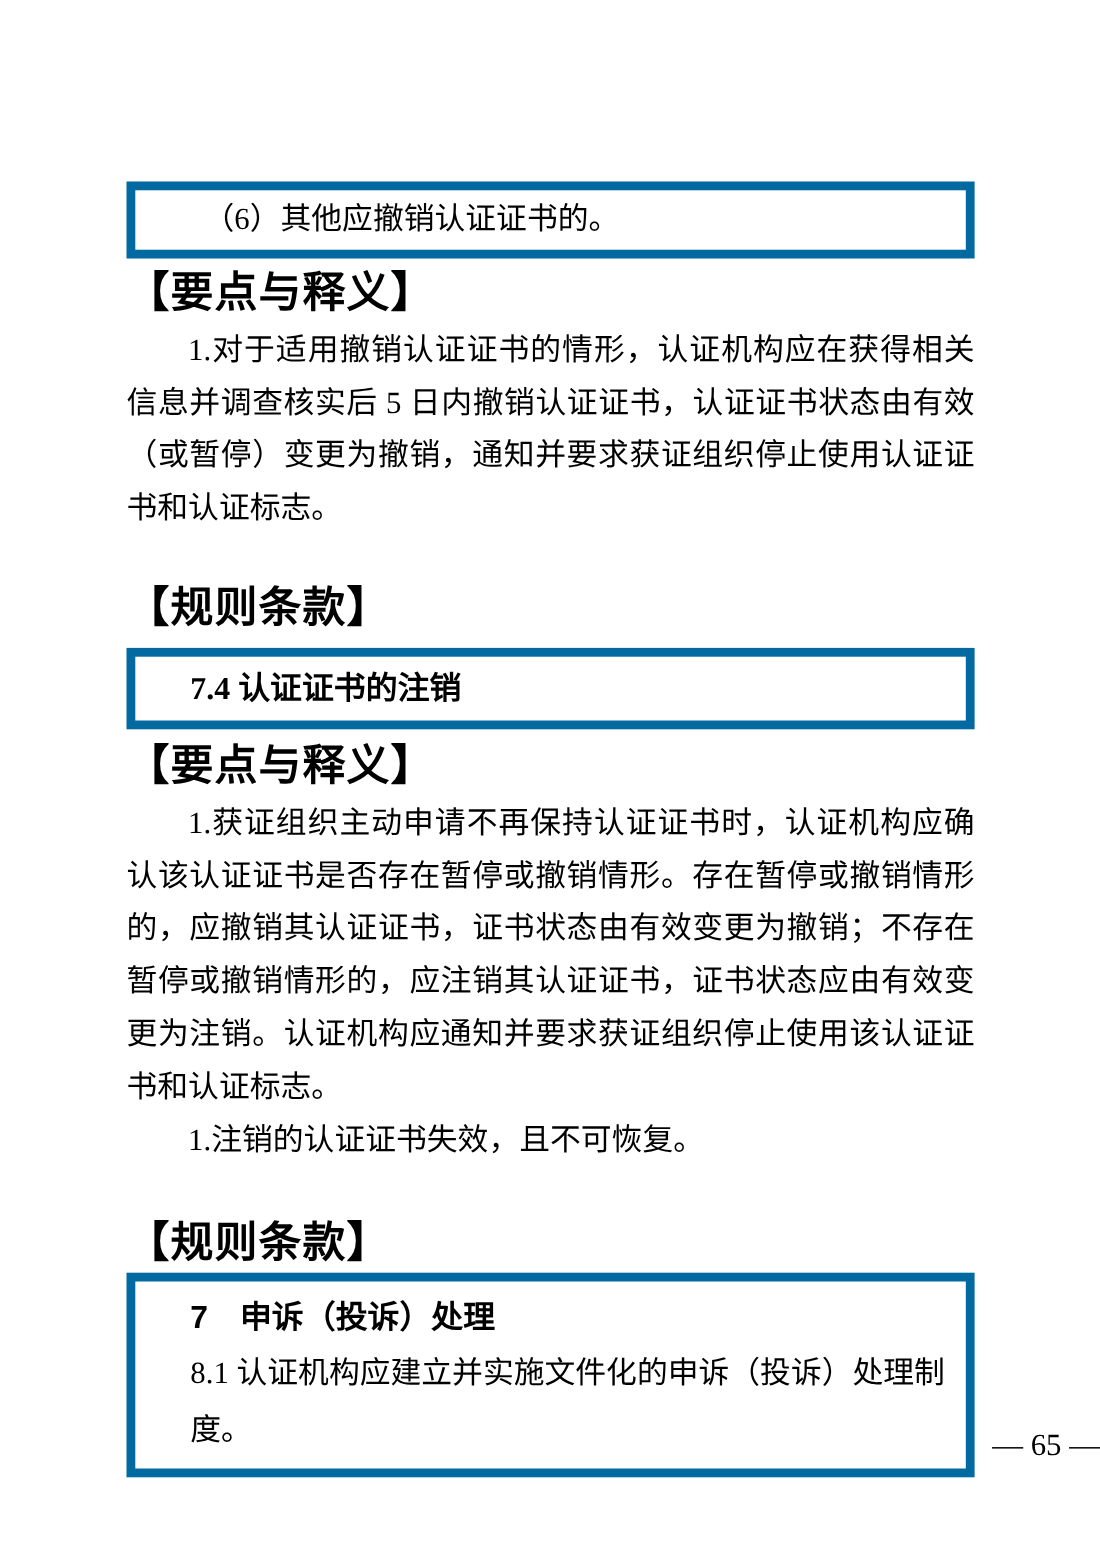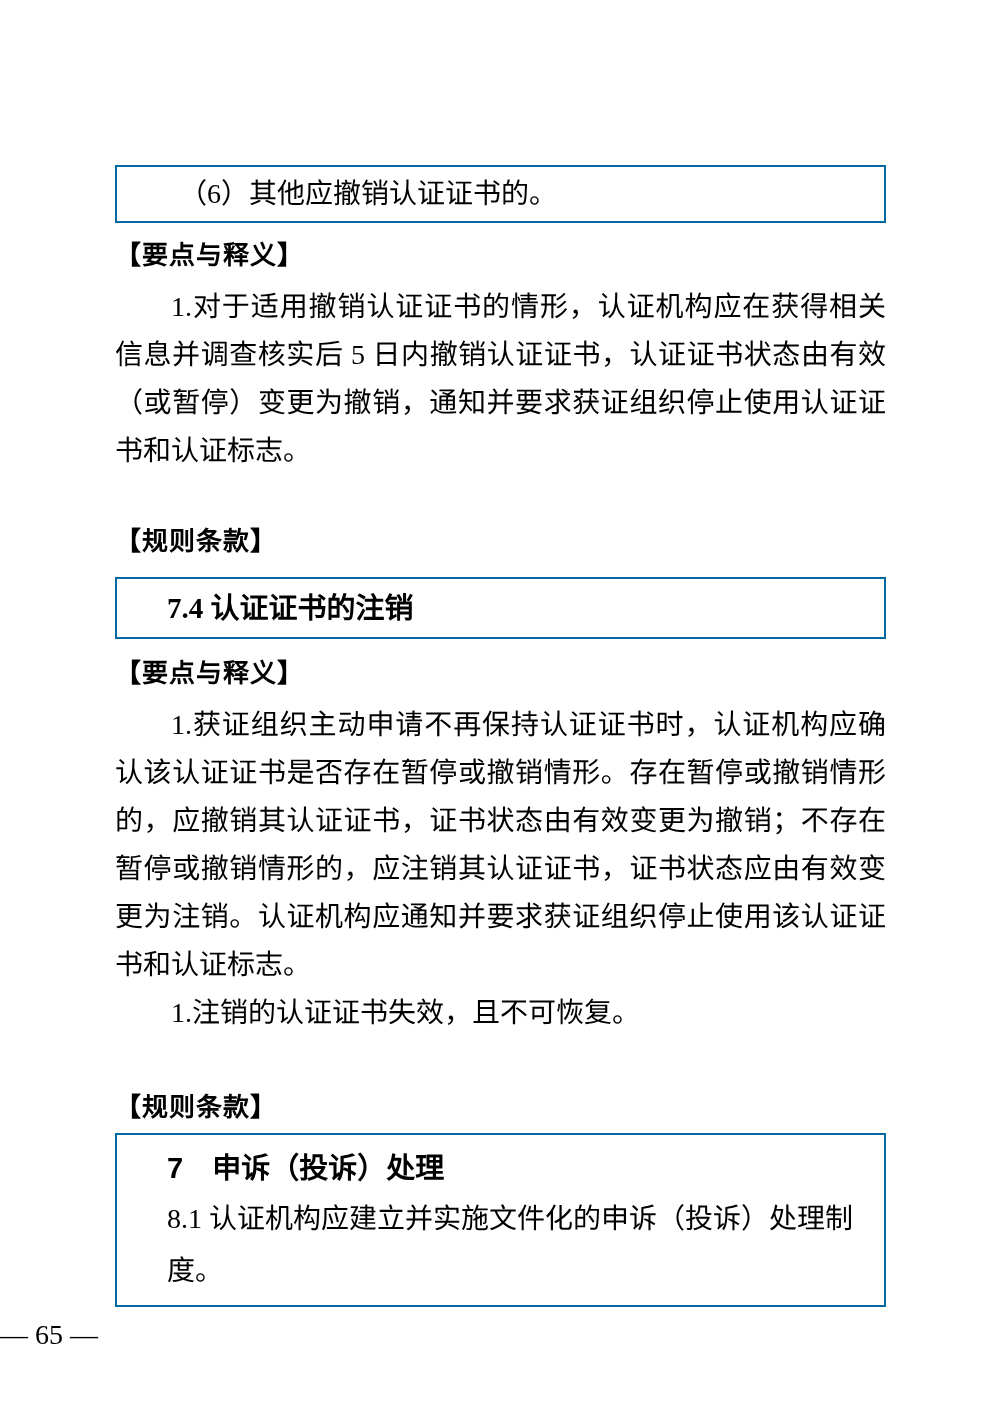--- a/index.html
+++ b/index.html
@@ -20,36 +20,36 @@
     width: 1000px;
     height: 1414px;
   }
   .content {
     position: absolute;
     left: 115px;
     top: 0;
     width: 771px;
   }
   .rule-box {
-    border: 2px solid #0369a1;
+    border: 8px solid #0369a1;
     box-sizing: border-box;
     padding: 6px 6px;
   }
   .box1 {
     margin-top: 165px;
   }
   .box1 .box-line {
     font-size: 28px;
     line-height: 42px;
     text-indent: 2em;
   }
   .section-heading {
     font-family: "Liberation Sans", "DejaVu Sans", sans-serif;
     font-weight: bold;
-    font-size: 26px;
+    font-size: 39px;
     line-height: 40px;
     letter-spacing: 1px;
   }
   .heading-1 { margin-top: 12px; }
   .heading-2 { margin-top: 46px; }
   .heading-3 { margin-top: 14px; }
   .heading-4 { margin-top: 50px; }
   .para {
     font-size: 28px;
     line-height: 48px;
@@ -92,24 +92,23 @@
     font-size: 28px;
     line-height: 52px;
     padding-left: 44px;
     margin: 0;
   }
   .page-footer {
     position: absolute;
     left: 0;
     top: 1295px;
     width: 1000px;
-    text-align: left;
+    text-align: right;
     font-size: 28px;
     line-height: 40px;
-    margin-top: 20px;
   }
 </style>
 </head>
 <body>
 
 <div class="page">
   <div class="content">
 
     <div class="rule-box box1">
       <div class="box-line">（6）其他应撤销认证证书的。</div>

